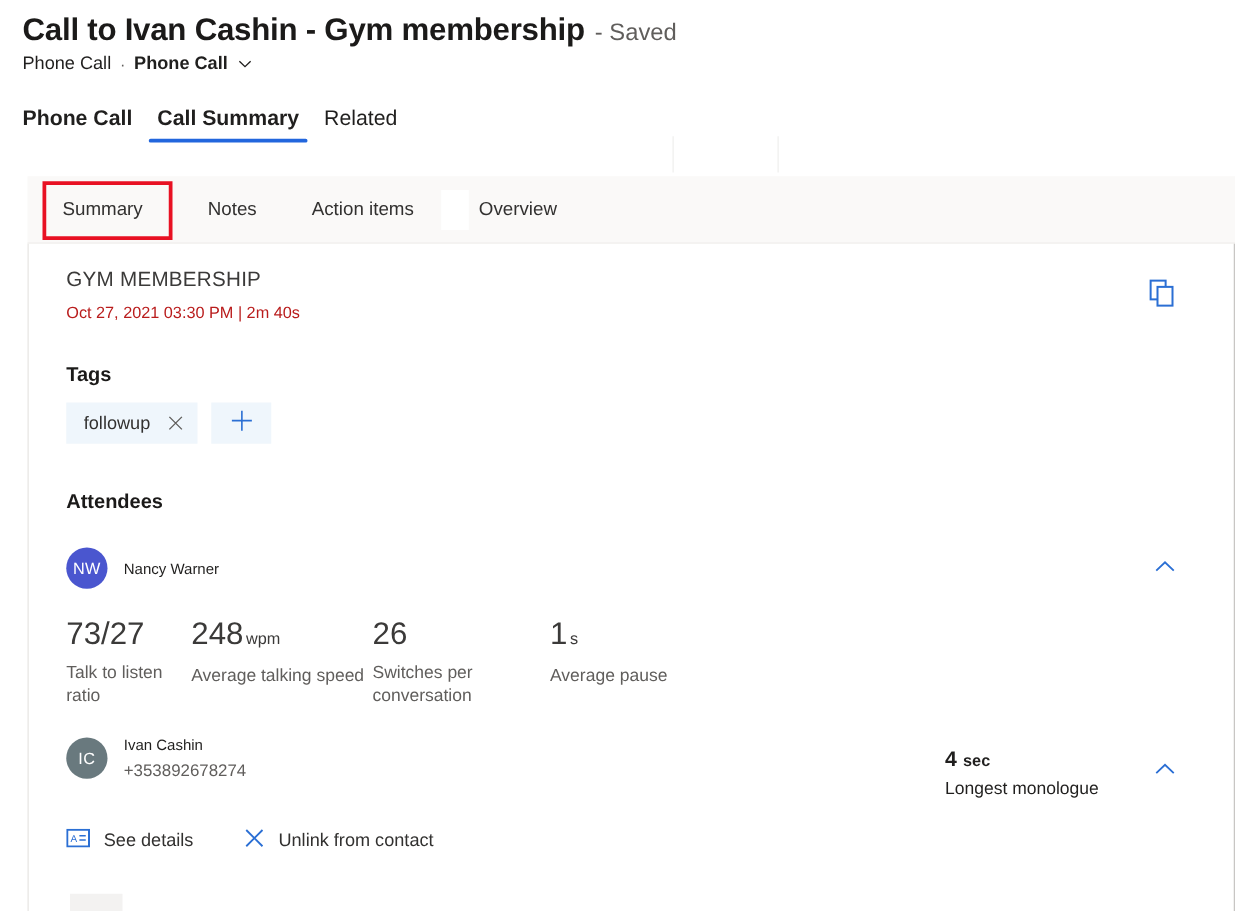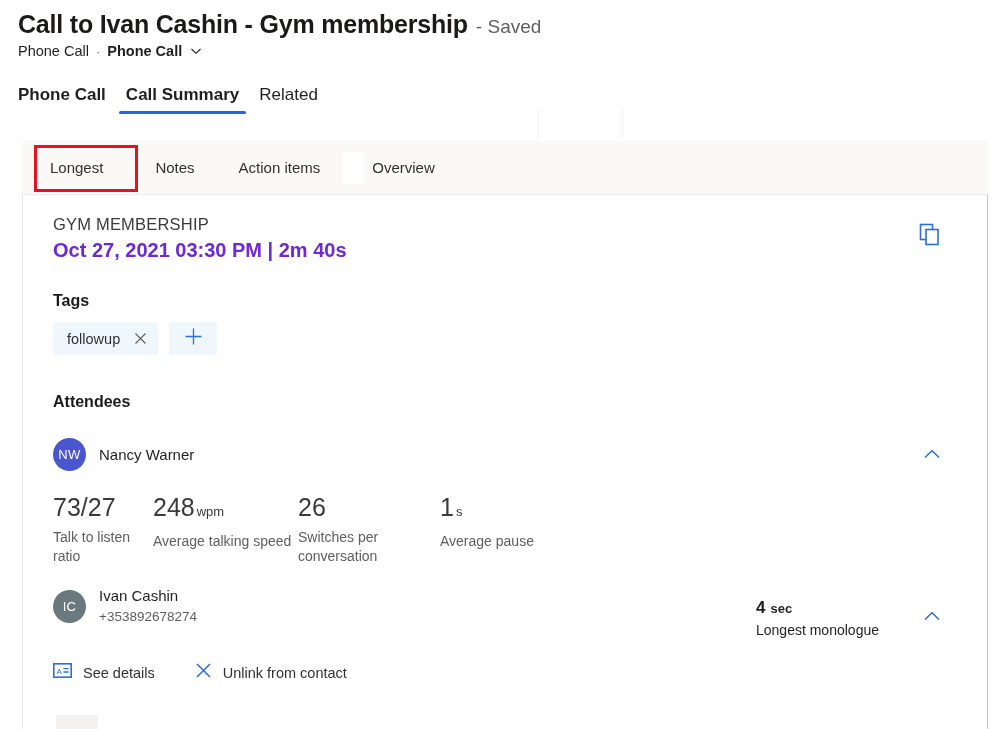--- a/index.html
+++ b/index.html
@@ -64,21 +64,21 @@
   }
 
   
   .panel {
     position: absolute; left: 22px; top: 195px; width: 966px; height: 534px;
     background: #ffffff; border-left: 1px solid #e8e6e4; border-right: 1px solid #c8c6c4;
   }
   .inner { position: relative; padding: 18px 30px 0 30px; }
 
   .calltitle { font-size: 16.5px; color: #3b3a39; letter-spacing: 0.2px; line-height: 22px; }
-  .callmeta { font-size: 20px; color: #6d28d9; margin-top: 5px; line-height: 20px; font-weight: bold; }
+  .callmeta { font-size: 13px; color: #b91c1c; margin-top: 5px; line-height: 20px; }
 
   .copy-icon { position: absolute; right: 46px; top: 28px; cursor: pointer; }
 
   .sect-h { font-size: 16px; font-weight: bold; color: #1b1a19; }
   .tags-h { margin-top: 32px; }
 
   .chips { display: flex; align-items: center; margin-top: 12px; }
   .chip {
     height: 33px; background: #eff6fc; display: flex; align-items: center;
     padding: 0 11px 0 14px; font-size: 14.5px; color: #323130; cursor: pointer;
@@ -91,21 +91,21 @@
 
   .att-h { margin-top: 38px; }
 
   .attendee { position: relative; margin-top: 27px; }
   .att-row { display: flex; align-items: center; }
   .avatar {
     width: 33px; height: 33px; border-radius: 50%; color: #fff;
     font-size: 13px; display: flex; align-items: center; justify-content: center;
     letter-spacing: 0.3px; flex: none;
   }
-  .att-name { font-size: 15px; color: #201f1e; margin-left: 13px; line-height: 20px; }
+  .att-name { font-size: 12px; color: #201f1e; margin-left: 13px; line-height: 20px; }
   .att-phone { font-size: 13.5px; color: #605e5c; margin-top: 2px; line-height: 18px; }
   .att-names { margin-left: 13px; }
   .chev { position: absolute; right: 16px; top: 8px; cursor: pointer; }
 
   .stats { display: flex; margin-top: 22px; }
   .stat { width: 100px; }
   .stat.w2 { width: 145px; }
   .stat.w3 { width: 142px; }
   .stat-val { font-size: 25px; color: #3b3a39; line-height: 29px; font-weight: normal; }
   .stat-unit { font-size: 13px; color: #3b3a39; margin-left: 2px; }
@@ -151,21 +151,21 @@
     <div class="toptab bold">Phone Call</div>
     <div class="toptab active">Call Summary</div>
     <div class="toptab">Related</div>
   </div>
 
   <div class="sep-v" style="left:538px"></div>
   <div class="sep-v" style="left:622px"></div>
 
   <div class="subtabstrip">
     <div class="subtabs">
-      <div class="subtab first">Longest</div>
+      <div class="subtab first">Summary</div>
       <div class="subtab">Notes</div>
       <div class="subtab">Action items</div>
       <div class="mentions-gap"></div>
       <div class="subtab" style="padding-left:8px">Overview</div>
     </div>
   </div>
   <div class="redbox"></div>
 
   <div class="panel">
     <div class="inner">

